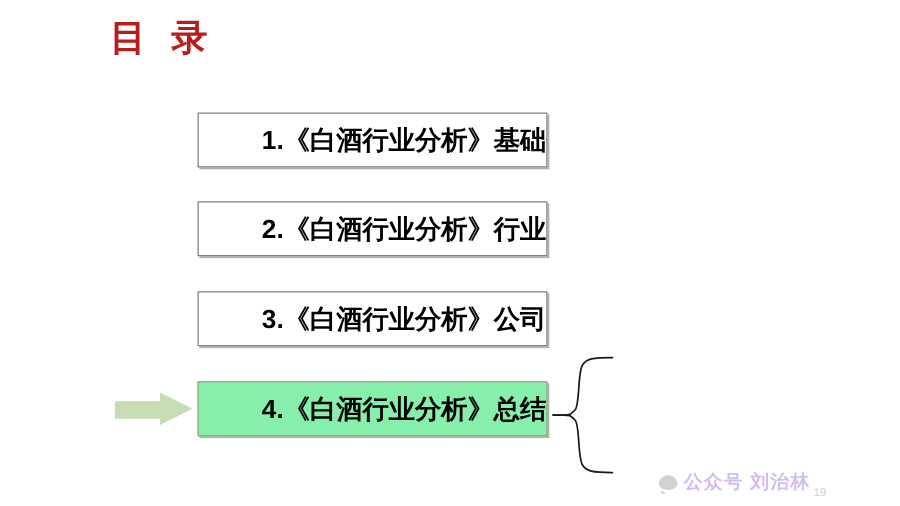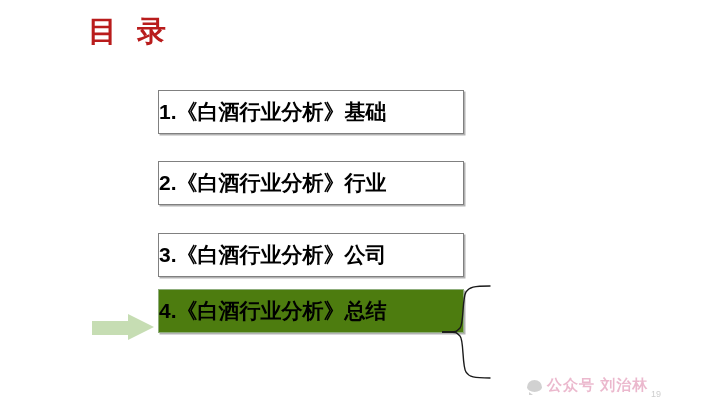--- a/index.html
+++ b/index.html
@@ -28,43 +28,43 @@
     color: #b91c1c;
     letter-spacing: 6px;
     line-height: 1.2;
     white-space: nowrap;
   }
 
   
   .agenda-box {
     position: absolute;
     left: 158px;
-    width: 306px;
+    width: 280px;
     height: 44px;
     box-sizing: border-box;
     border: 1.5px solid #808080;
     background: #ffffff;
     display: flex;
     align-items: center;
-    justify-content: flex-start;
+    justify-content: flex-end;
     box-shadow: 1.5px 1.5px 0 rgba(0,0,0,0.30);
   }
   .agenda-box .agenda-label {
     font-size: 21px;
     font-weight: bold;
     color: #000000;
     white-space: nowrap;
     letter-spacing: 0px;
   }
   .agenda-box.box-1 { top: 90px; }
   .agenda-box.box-2 { top: 161px; }
   .agenda-box.box-3 { top: 233px; }
   .agenda-box.box-4 {
-    top: 289px;
-    background: #4d7c0f;
+    top: 305px;
+    background: #86efac;
     border: 1.5px solid #8fae7c;
   }
 
   
   .pointer-arrow {
     position: absolute;
     left: 92px;
     top: 314px;
     width: 62px;
     height: 27px;
@@ -136,21 +136,21 @@
     bottom: -3px;
     width: 0;
     height: 0;
     border-left: 4px solid #6b6b6b;
     border-top: 3px solid transparent;
     border-bottom: 0 solid transparent;
   }
   .watermark .wm-text {
     font-size: 15px;
     font-weight: bold;
-    color: #be185d;
+    color: #6d28d9;
     white-space: nowrap;
     letter-spacing: 1px;
   }
 
   
   .page-number {
     position: absolute;
     left: 651px;
     top: 389px;
     font-size: 9px;

